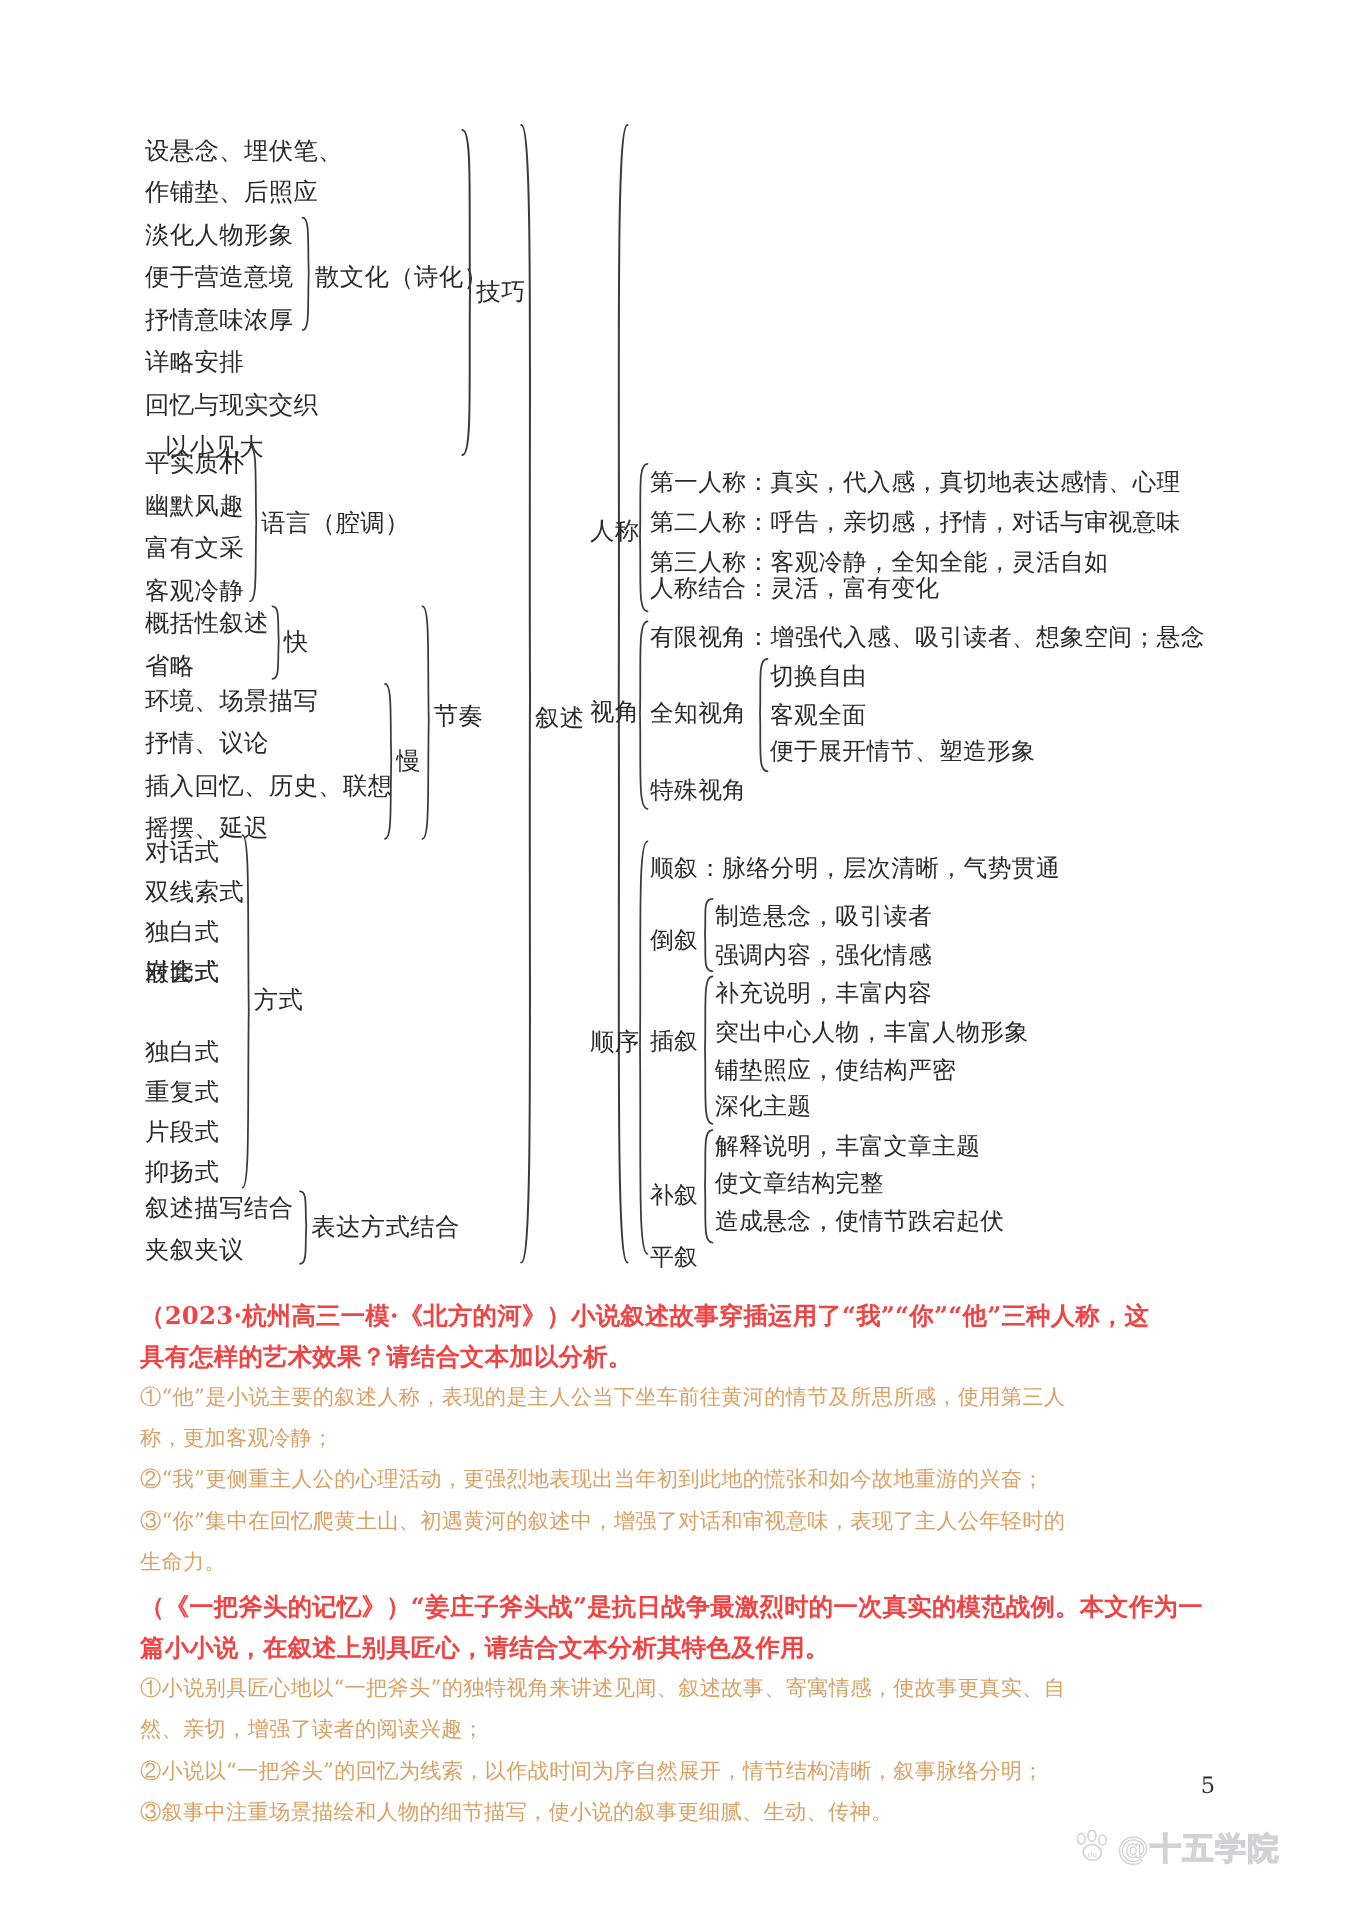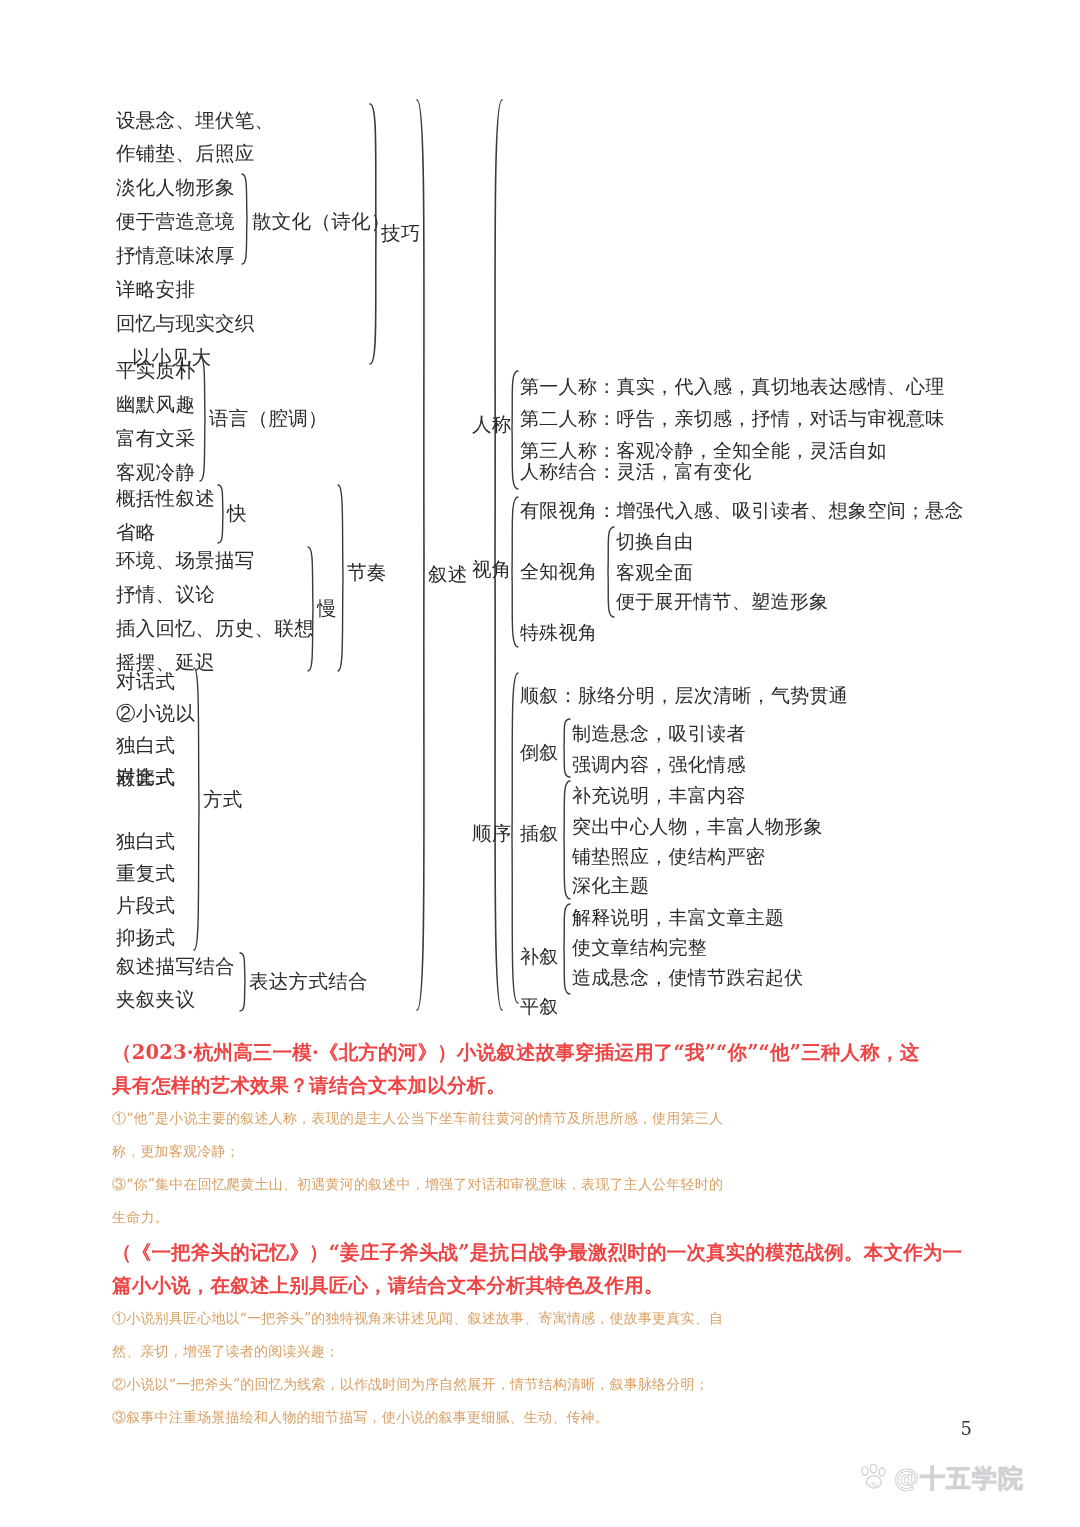--- a/index.html
+++ b/index.html
@@ -64,21 +64,21 @@
     font-family: "DejaVu Serif", "Liberation Serif", serif;
     font-weight: bold;
     font-size: 19.5px;
     line-height: 33px;
     color: #ef4444;
     letter-spacing: 0.2px;
     text-align: justify;
   }
   .a-line {
     font-family: "DejaVu Serif", "Liberation Serif", serif;
-    font-size: 14px;
+    font-size: 17px;
     line-height: 33px;
     color: #d9a064;
     letter-spacing: 0.2px;
     text-align: justify;
   }
   .gap-sm { height: 2px; }
 
   
   .page-number {
     position: absolute;
@@ -169,21 +169,21 @@
     <div class="node" style="left:317px; top:599px;">慢</div>
 
     <div class="brace thin" style="left:336px; top:484px;">
       <svg width="14" height="188" viewBox="0 0 14 188">
         <path d="M2,1 C8,1 6,43 7,93 C6,144 8,187 2,187"></path>
       </svg>
     </div>
     <div class="node" style="left:347px; top:563px;">节奏</div>
 
     <div class="node" style="left:116px; top:672px;">对话式</div>
-    <div class="node" style="left:116px; top:704px;">②小说以</div>
+    <div class="node" style="left:116px; top:704px;">双线索式</div>
     <div class="node" style="left:116px; top:736px;">独白式</div>
     <div class="node" style="left:116px; top:768px;">嵌套式</div>
     <div class="node" style="left:116px; top:768px;text-align:right;">对比式</div>
     <div class="node" style="left:116px; top:832px;">独白式</div>
     <div class="node" style="left:116px; top:864px;">重复式</div>
     <div class="node" style="left:116px; top:896px;">片段式</div>
     <div class="node" style="left:116px; top:928px;">抑扬式</div>
     <div class="brace thin" style="left:192px; top:667px;">
       <svg width="14" height="284" viewBox="0 0 14 284">
         <path d="M2,1 C8,1 6,65 7,141 C6,218 8,283 2,283"></path>
@@ -284,20 +284,21 @@
     <div class="node small" style="left:520px; top:997px;">平叙</div>
   </div>
 
   <div class="body-text">
 
     <div>
       <div class="q-line">（2023·杭州高三一模·《北方的河》）小说叙述故事穿插运用了“我”“你”“他”三种人称，这</div>
       <div class="q-line">具有怎样的艺术效果？请结合文本加以分析。</div>
       <div class="a-line">①“他”是小说主要的叙述人称，表现的是主人公当下坐车前往黄河的情节及所思所感，使用第三人</div>
       <div class="a-line">称，更加客观冷静；</div>
+      <div class="a-line">②“我”更侧重主人公的心理活动，更强烈地表现出当年初到此地的慌张和如今故地重游的兴奋；</div>
       <div class="a-line">③“你”集中在回忆爬黄土山、初遇黄河的叙述中，增强了对话和审视意味，表现了主人公年轻时的</div>
       <div class="a-line">生命力。</div>
     </div>
 
     <div class="gap-sm"></div>
 
     <div>
       <div class="q-line">（《一把斧头的记忆》）“姜庄子斧头战”是抗日战争最激烈时的一次真实的模范战例。本文作为一</div>
       <div class="q-line">篇小小说，在叙述上别具匠心，请结合文本分析其特色及作用。</div>
       <div class="a-line">①小说别具匠心地以“一把斧头”的独特视角来讲述见闻、叙述故事、寄寓情感，使故事更真实、自</div>

